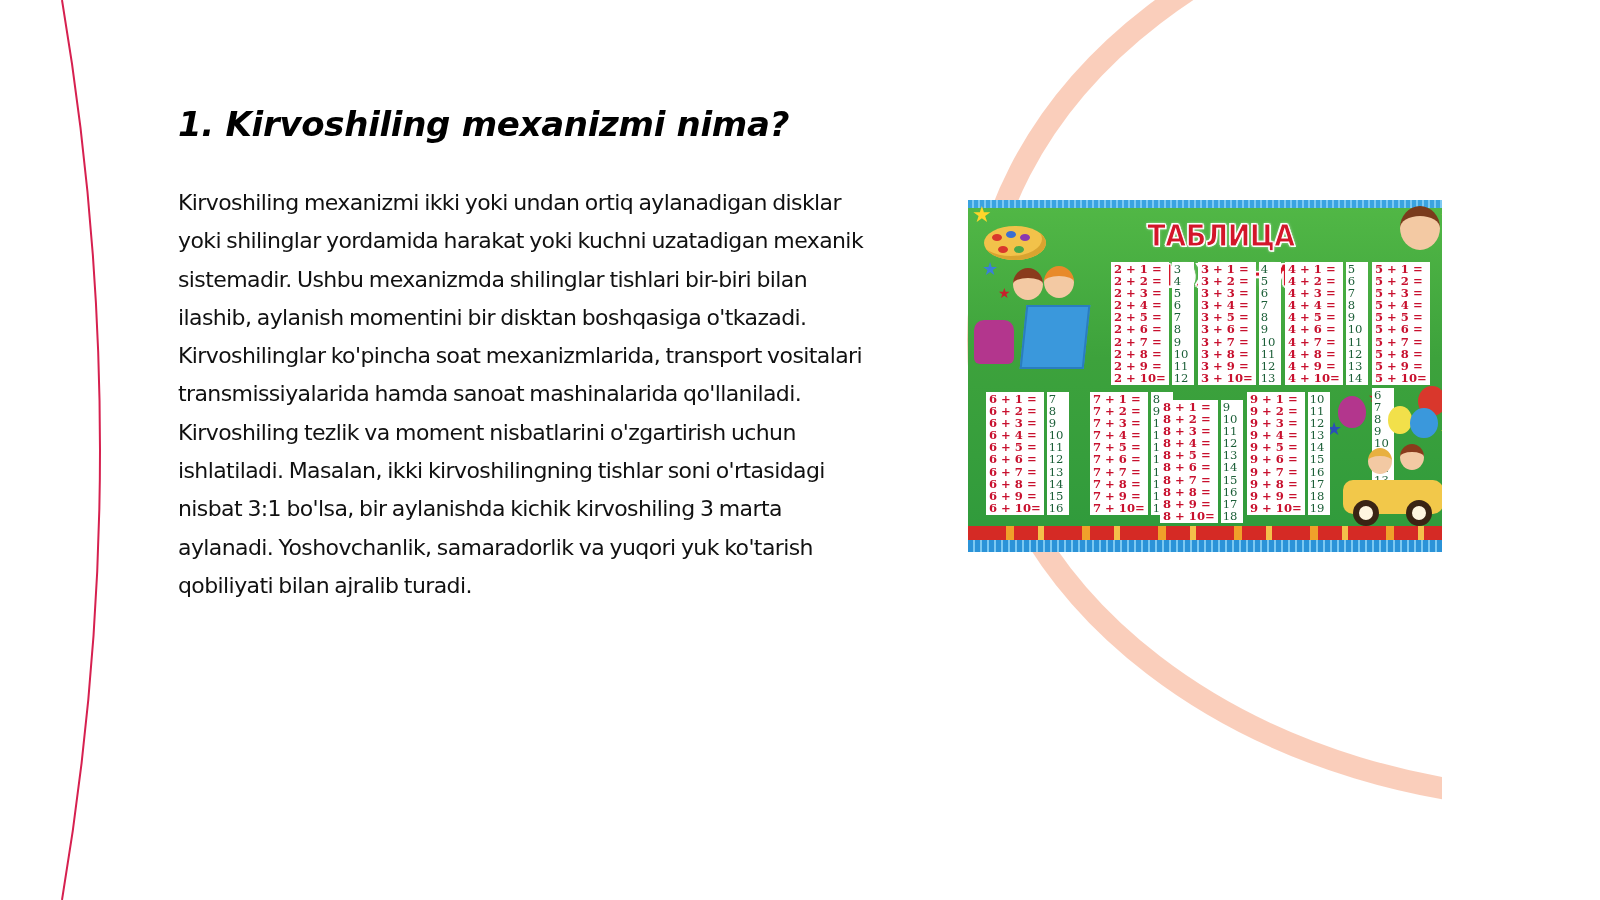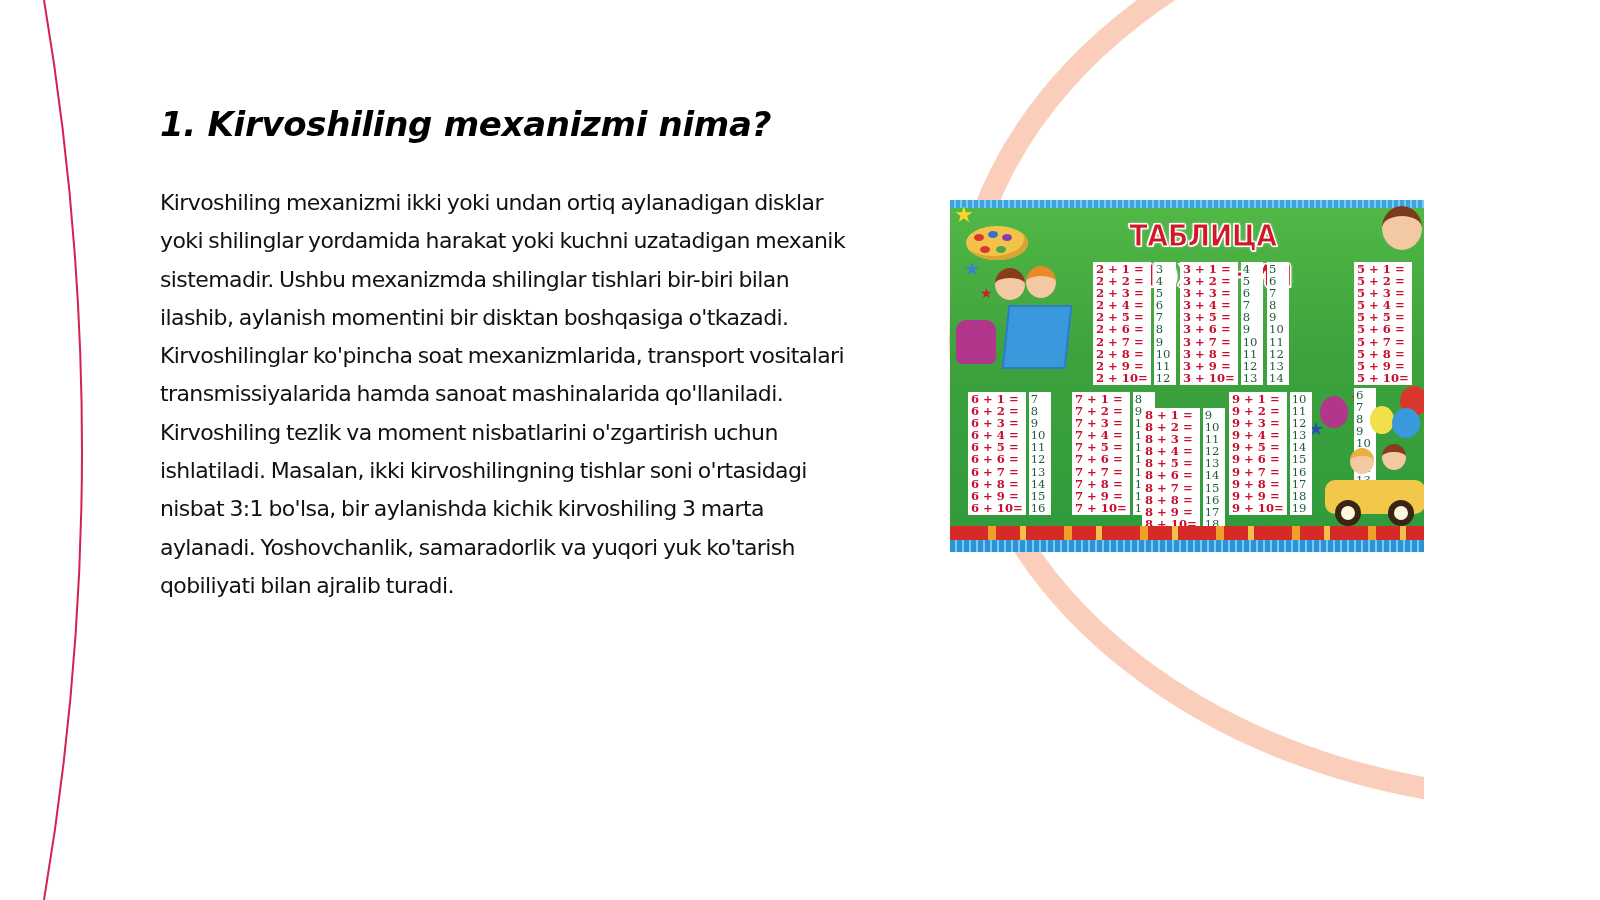--- a/index.html
+++ b/index.html
@@ -9,20 +9,21 @@
       height: 900px;
       overflow: hidden;
       background: #ffffff;
     }
     .slide {
       position: relative;
       width: 1424px;
       height: 900px;
       background: #ffffff;
       overflow: hidden;
+      margin-left: 18px;
     }
     .deco-svg {
       position: absolute;
       left: 0; top: 0;
       width: 1600px; height: 900px;
       pointer-events: none;
     }
     .dots {
       position: absolute;
       left: 1427px;
@@ -249,20 +250,30 @@
 6
 7
 8
 9
 10
 11
 12
 13</div>
     </div>
     <div class="table-block" style="left:317px;top:62px;">
+      <div class="eq-col">4 + 1 =
+4 + 2 =
+4 + 3 =
+4 + 4 =
+4 + 5 =
+4 + 6 =
+4 + 7 =
+4 + 8 =
+4 + 9 =
+4 + 10=</div>
       <div class="ans-col">5
 6
 7
 8
 9
 10
 11
 12
 13
 14</div>
@@ -327,21 +338,21 @@
 9
 10
 11
 12
 13
 14
 15
 16
 17</div>
     </div>
-    <div class="table-block" style="left:192px;top:208px;">
+    <div class="table-block" style="left:192px;top:200px;">
       <div class="eq-col">8 + 1 =
 8 + 2 =
 8 + 3 =
 8 + 4 =
 8 + 5 =
 8 + 6 =
 8 + 7 =
 8 + 8 =
 8 + 9 =
 8 + 10=</div>

